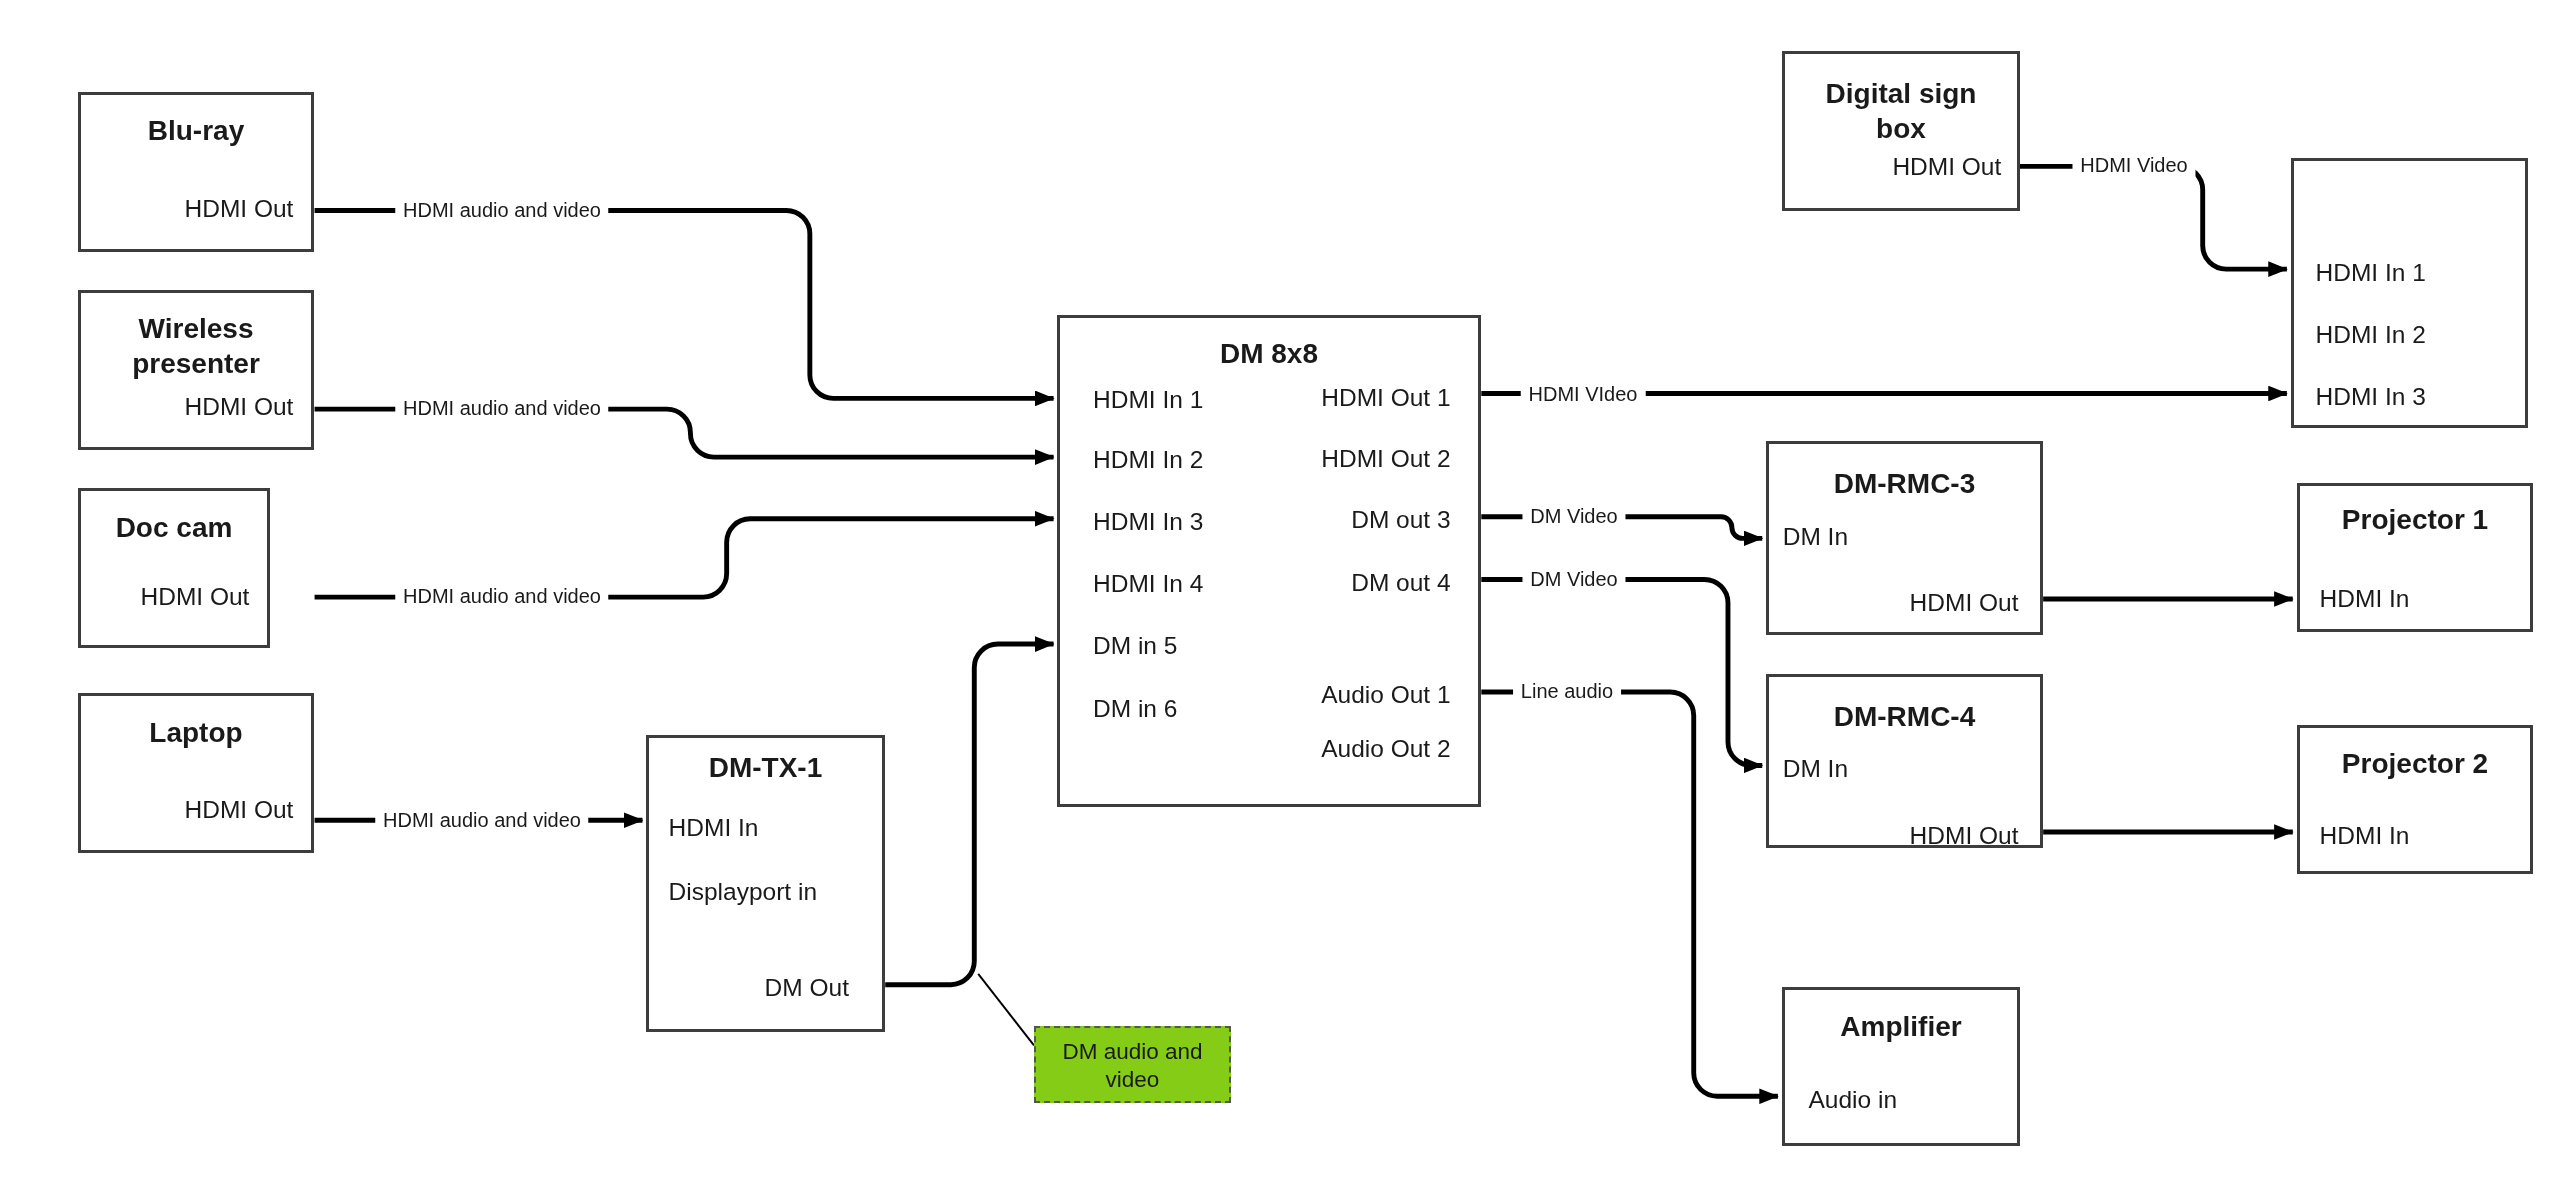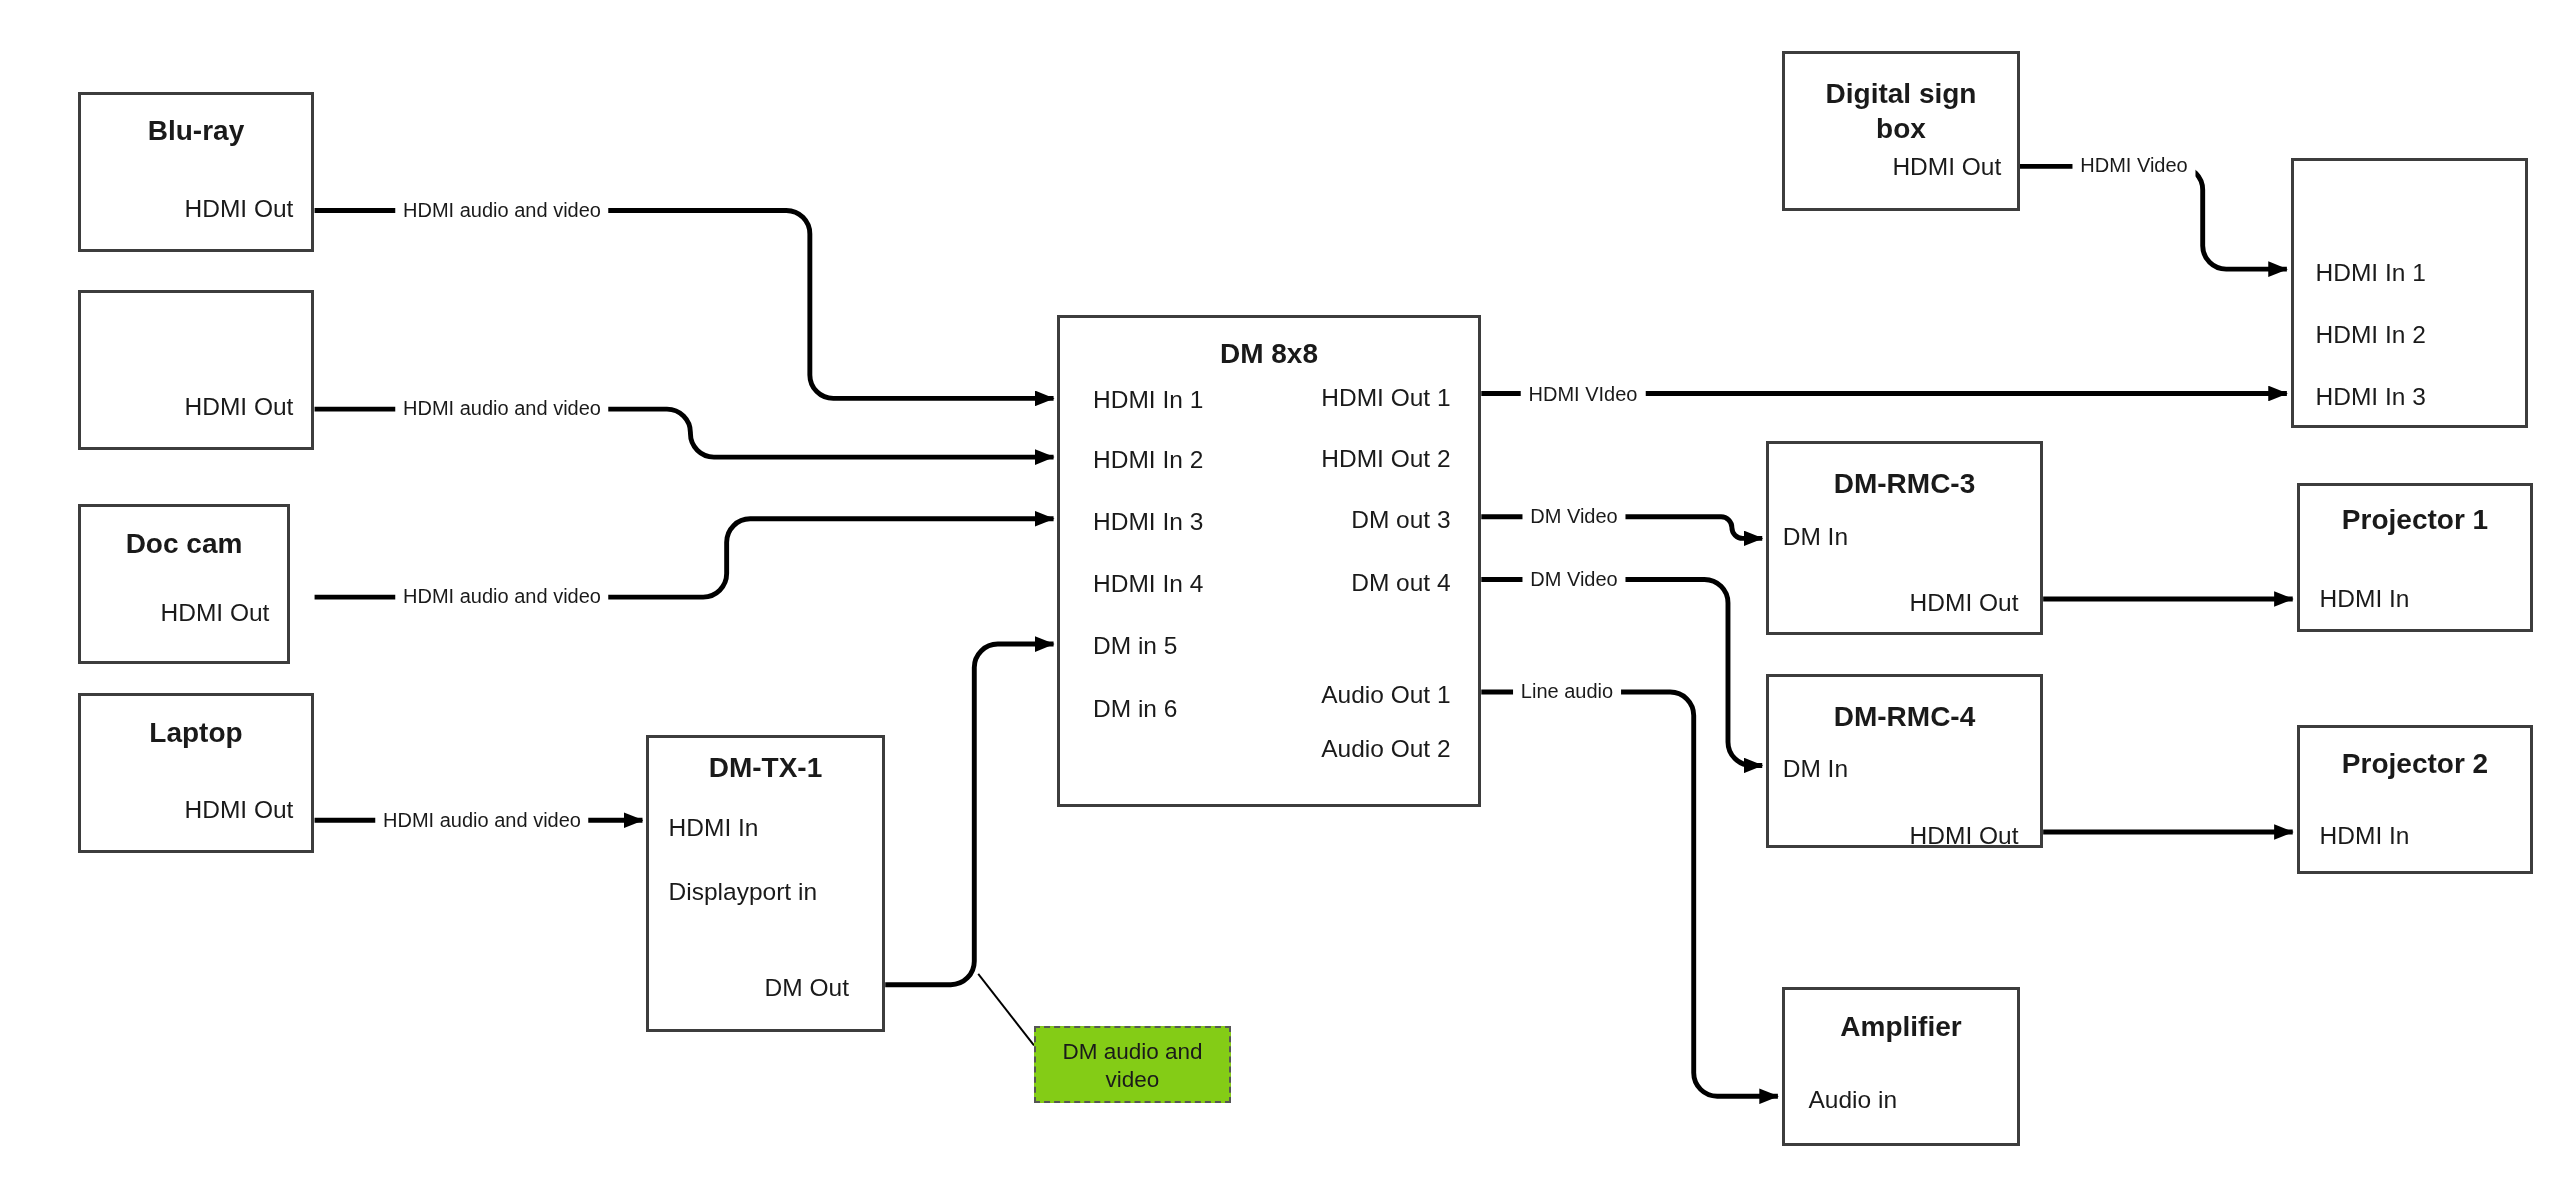--- a/index.html
+++ b/index.html
@@ -42,24 +42,25 @@
     <path d="M2087 850 H2342" stroke="#000" stroke-width="5" marker-end="url(#arrow)"></path>
     <path d="M999 995 L1056 1068" stroke="#000" stroke-width="2"></path>
   </svg>
 
   <div class="node" style="left:78px;top:92px;width:236px;height:160px;">
     <div class="title" style="top:17.6px;">Blu-ray</div>
     <span class="port pr" style="top:98px;right:17.6px;">HDMI Out</span>
   </div>
 
   <div class="node" style="left:78px;top:290px;width:236px;height:160px;">
+    <div class="title" style="top:17.6px;padding:0 29px;">Wireless presenter</div>
     <span class="port pr" style="top:98px;right:17.6px;">HDMI Out</span>
   </div>
 
-  <div class="node" style="left:78px;top:504px;width:212px;height:160px;">
+  <div class="node" style="left:78px;top:488px;width:192px;height:160px;">
     <div class="title" style="top:18.6px;">Doc cam</div>
     <span class="port pr" style="top:90px;right:17.6px;">HDMI Out</span>
   </div>
 
   <div class="node" style="left:78px;top:693px;width:236px;height:160px;">
     <div class="title" style="top:18.6px;">Laptop</div>
     <span class="port pr" style="top:98px;right:17.6px;">HDMI Out</span>
   </div>
 
   <div class="node" style="left:646px;top:735px;width:239px;height:297px;">

